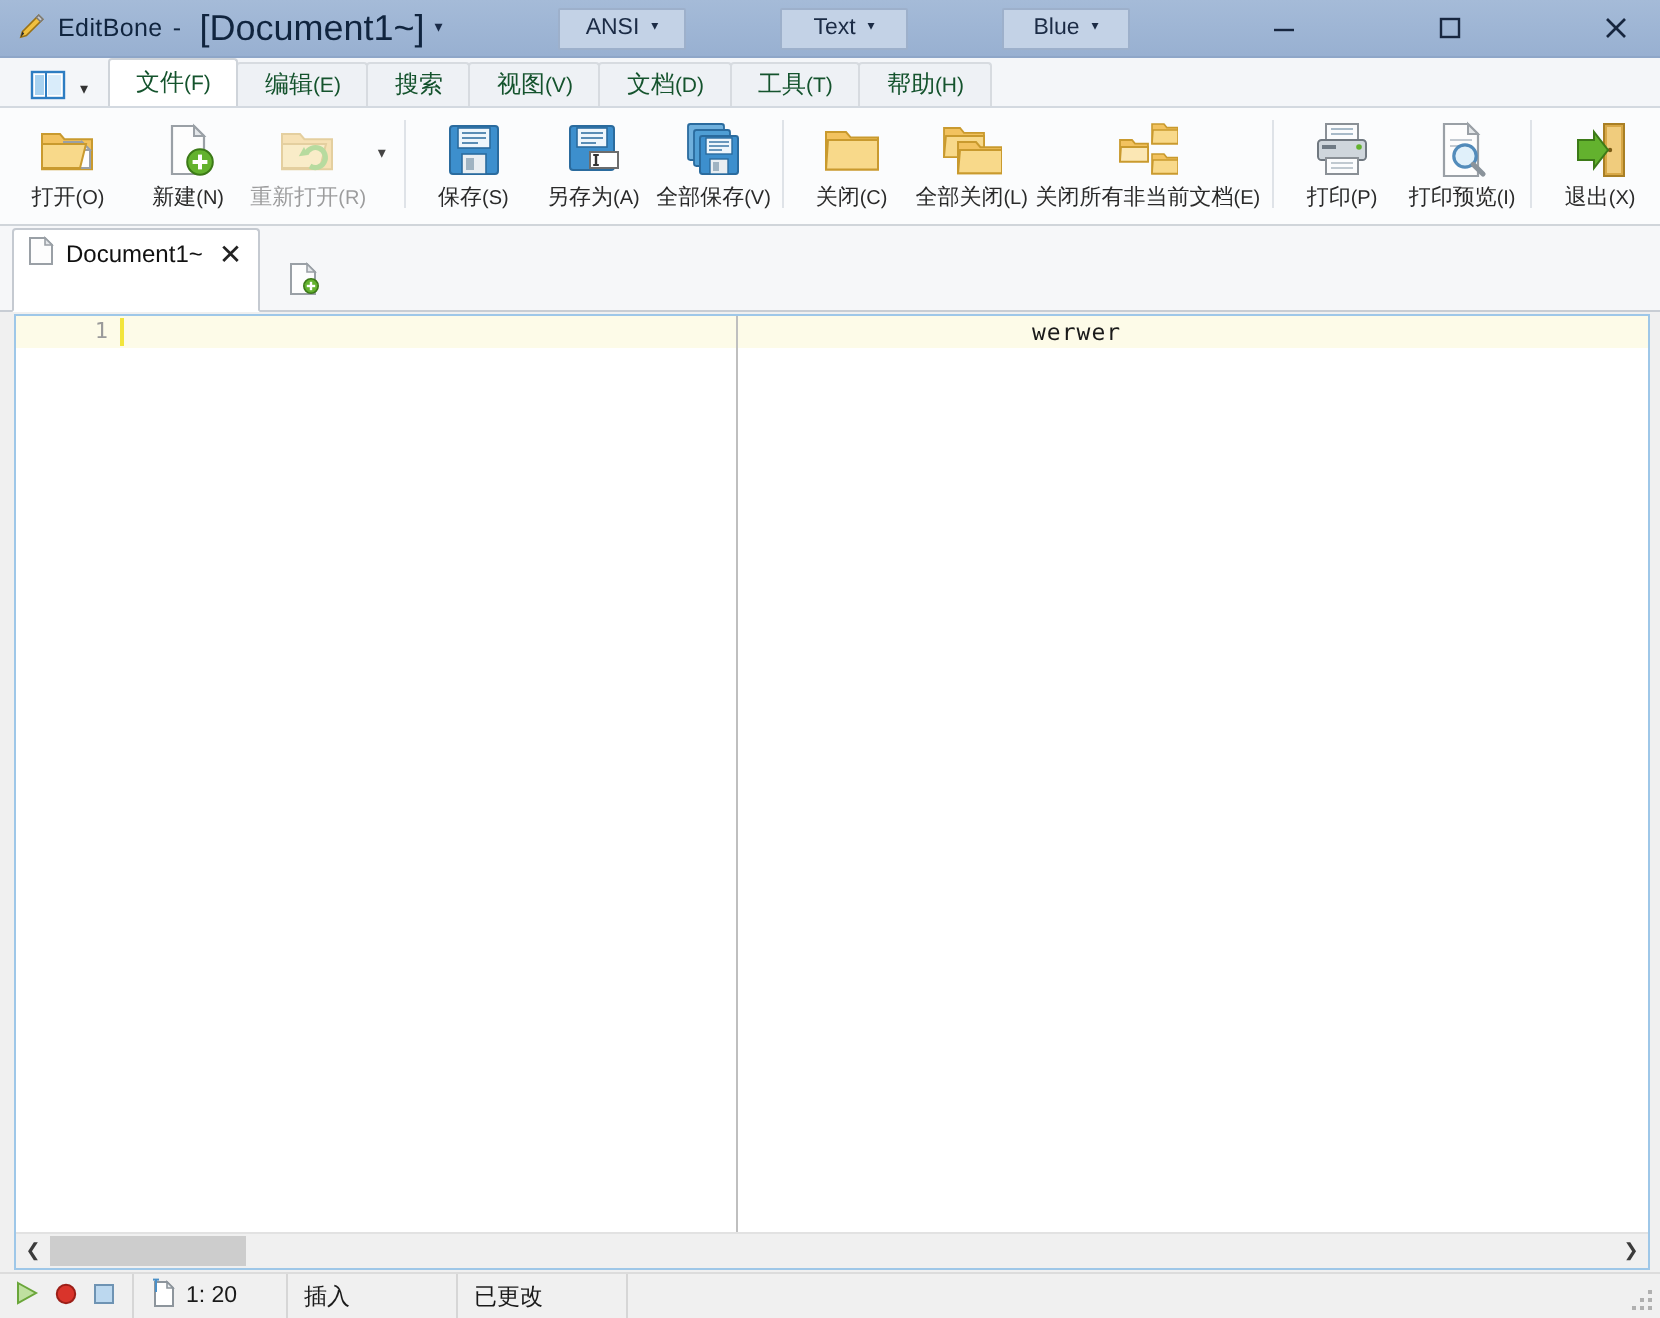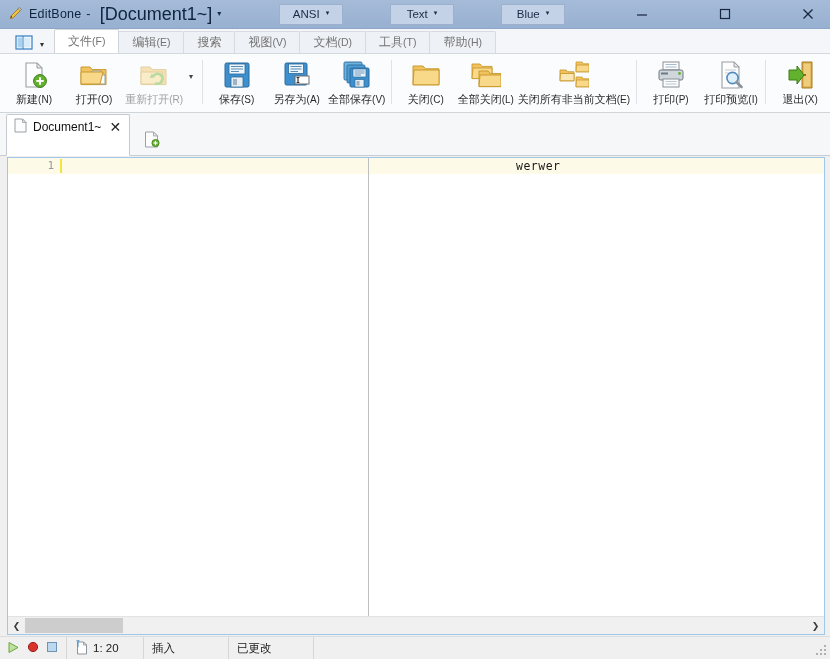--- a/index.html
+++ b/index.html
@@ -95,21 +95,21 @@
   }
   .qa-caret {
     font-size: 8px; color: #333; margin-left: 5px; margin-bottom: 4px;
   }
   .menu-tabs { display: flex; align-items: flex-end; margin-left: 10px; height: 100%; }
   .mtab {
     height: 21px;
     line-height: 21px;
     padding: 0 13px;
     font-size: 12px;
-    color: #737373;
+    color: #14532d;
     border: 1px solid #d7dbe0;
     border-bottom: none;
     background: #eef1f5;
     margin-right: -1px;
     border-radius: 2px 2px 0 0;
     cursor: default;
     white-space: nowrap;
     text-align: center;
   }
   .mtab .mn { font-size: 10.5px; }
@@ -403,40 +403,40 @@
         <span>帮助</span><span class="mn">(H)</span>
       </div>
     </div>
   </div>
 
   <div class="ribbon">
 
     <div class="rbtn">
       <span class="ico">
         <svg width="30" height="30" viewBox="0 0 30 30">
+          <path d="M2 7 h9 l2.2 2.6 h13.8 v15 h-25 z" fill="#f2c25f" stroke="#c99a2e" stroke-width="1"></path>
+          <path d="M13 11 h9 l4 4 v9 h-13 z" fill="#fdfdfd" stroke="#9aa0a6" stroke-width="1"></path>
+          <path d="M22 11 v4 h4 z" fill="#e3e6ea" stroke="#9aa0a6" stroke-width=".9"></path>
+          <path d="M2 12 h22 l-3 12 h-19 z" fill="#f8d98a" stroke="#c99a2e" stroke-width="1"></path>
+        </svg>
+      </span>
+      <span class="lbl"><span>打开</span><span class="mn">(O)</span></span>
+    </div>
+
+    <div class="rbtn">
+      <span class="ico">
+        <svg width="30" height="30" viewBox="0 0 30 30">
           <path d="M7 3 h11 l5 5 v19 h-16 z" fill="#fdfdfd" stroke="#9aa0a6" stroke-width="1.1"></path>
           <path d="M18 3 v5 h5 z" fill="#e4e7ea" stroke="#9aa0a6" stroke-width="1"></path>
           <circle cx="21" cy="21" r="6.4" fill="#63b22e" stroke="#3c7a18" stroke-width="1"></circle>
           <rect x="20" y="17.3" width="2" height="7.4" fill="#fff"></rect>
           <rect x="17.3" y="20" width="7.4" height="2" fill="#fff"></rect>
         </svg>
       </span>
       <span class="lbl"><span>新建</span><span class="mn">(N)</span></span>
-    </div>
-
-    <div class="rbtn">
-      <span class="ico">
-        <svg width="30" height="30" viewBox="0 0 30 30">
-          <path d="M2 7 h9 l2.2 2.6 h13.8 v15 h-25 z" fill="#f2c25f" stroke="#c99a2e" stroke-width="1"></path>
-          <path d="M13 11 h9 l4 4 v9 h-13 z" fill="#fdfdfd" stroke="#9aa0a6" stroke-width="1"></path>
-          <path d="M22 11 v4 h4 z" fill="#e3e6ea" stroke="#9aa0a6" stroke-width=".9"></path>
-          <path d="M2 12 h22 l-3 12 h-19 z" fill="#f8d98a" stroke="#c99a2e" stroke-width="1"></path>
-        </svg>
-      </span>
-      <span class="lbl"><span>打开</span><span class="mn">(O)</span></span>
     </div>
 
     <div class="rbtn disabled">
       <span class="ico">
         <svg width="30" height="30" viewBox="0 0 30 30">
           <path d="M2 7 h9 l2.2 2.6 h13.8 v15 h-25 z" fill="#f2c25f" stroke="#c99a2e" stroke-width="1"></path>
           <path d="M2 12 h22 l-3 12 h-19 z" fill="#f8d98a" stroke="#c99a2e" stroke-width="1"></path>
           <path d="M14 17 a5 5 0 1 1 2 6" fill="none" stroke="#67b42e" stroke-width="2.6"></path>
           <path d="M13 13.5 l2 4 l-4.6 .6 z" fill="#67b42e"></path>
         </svg>

